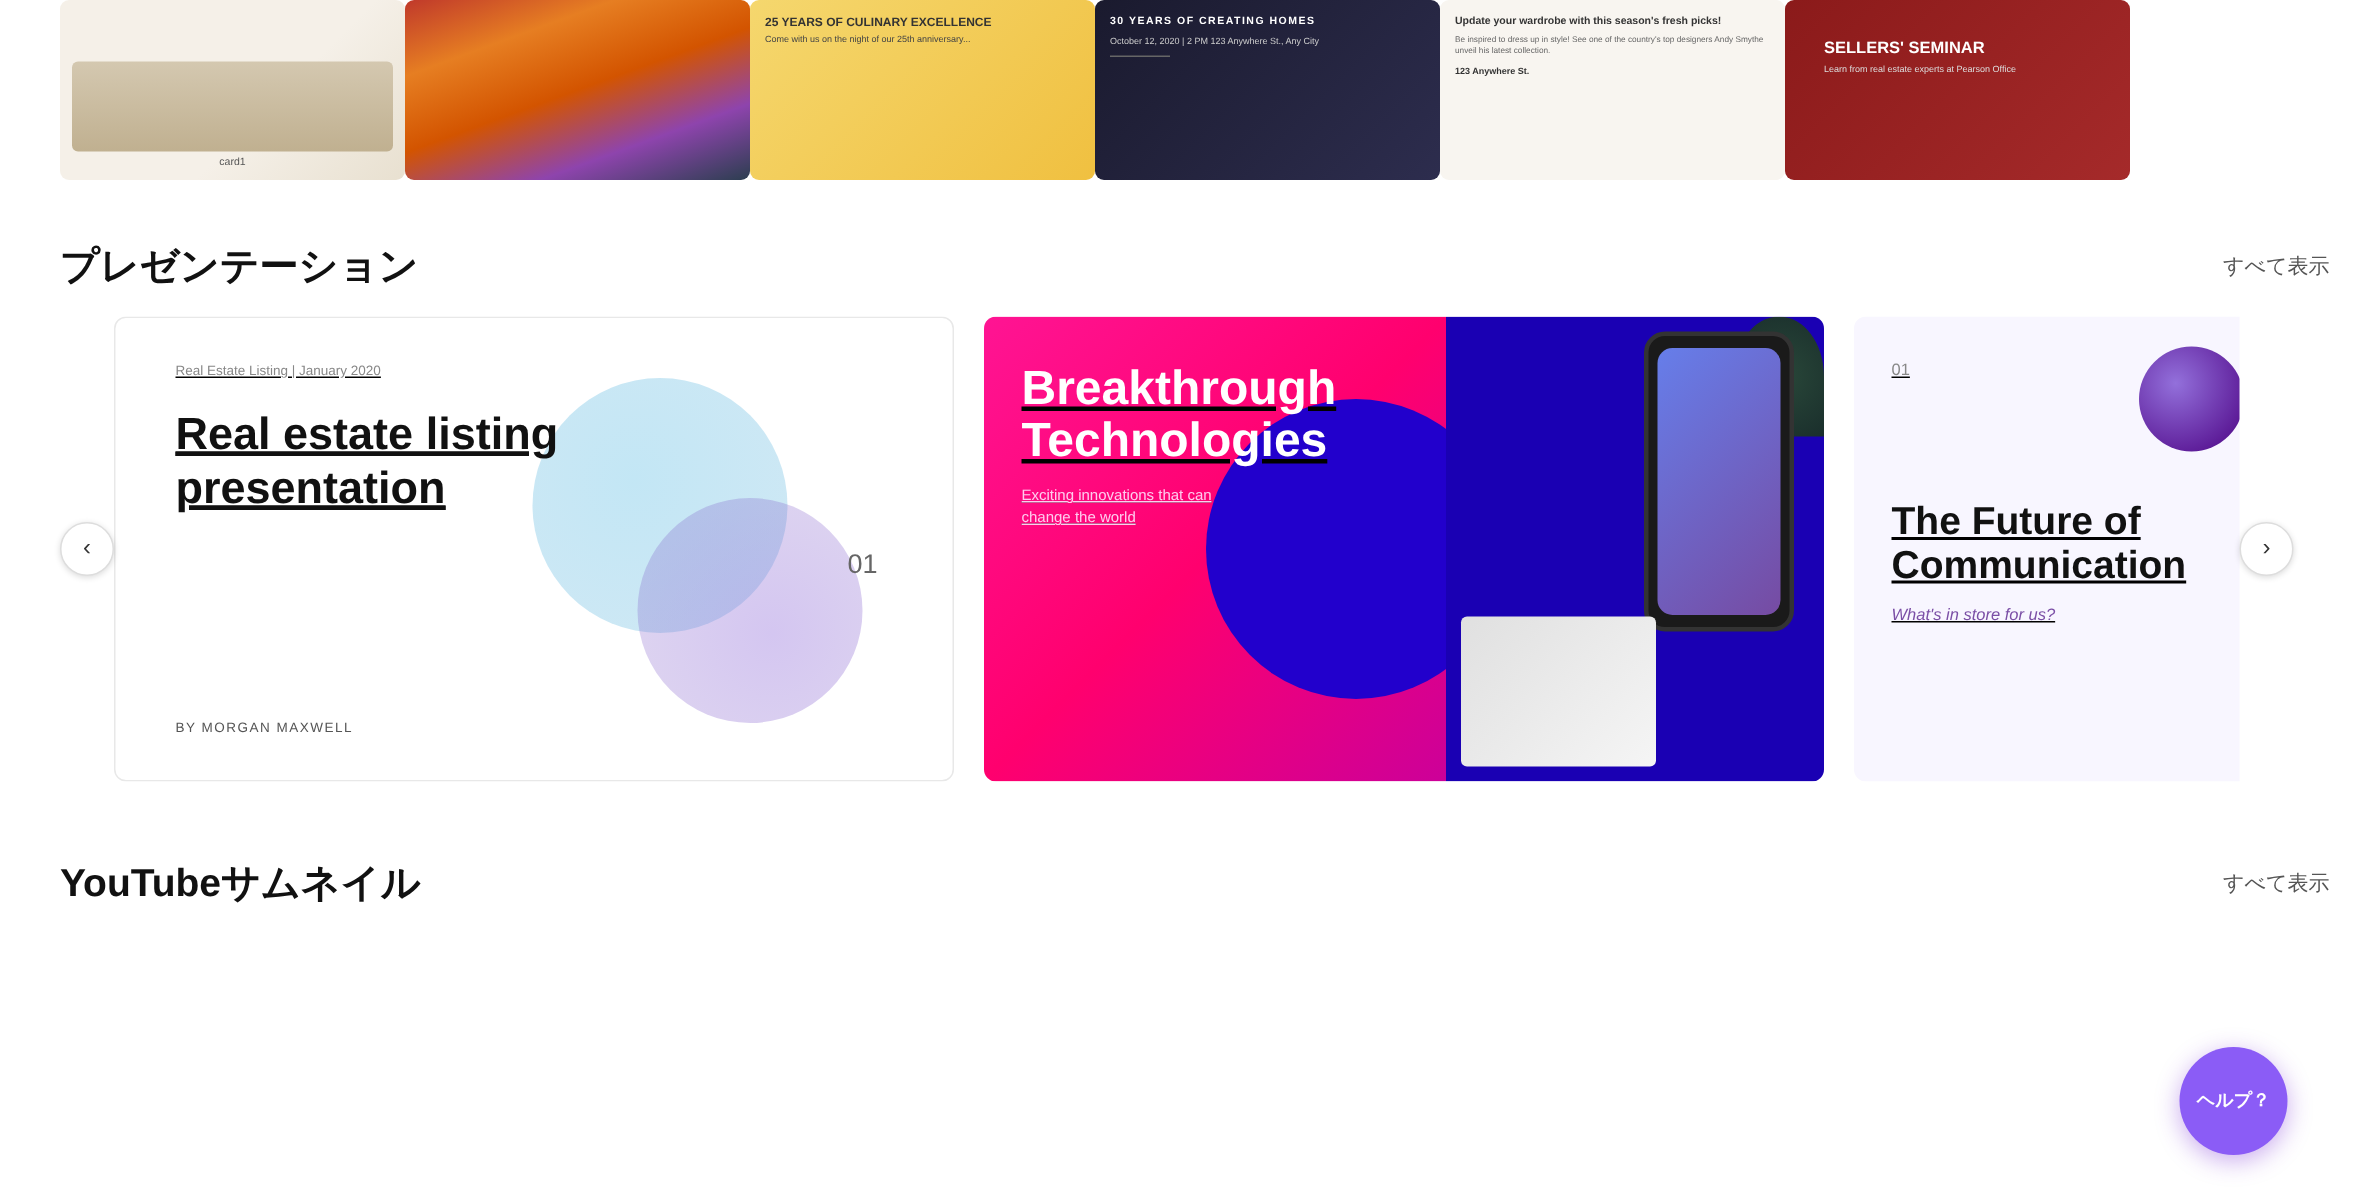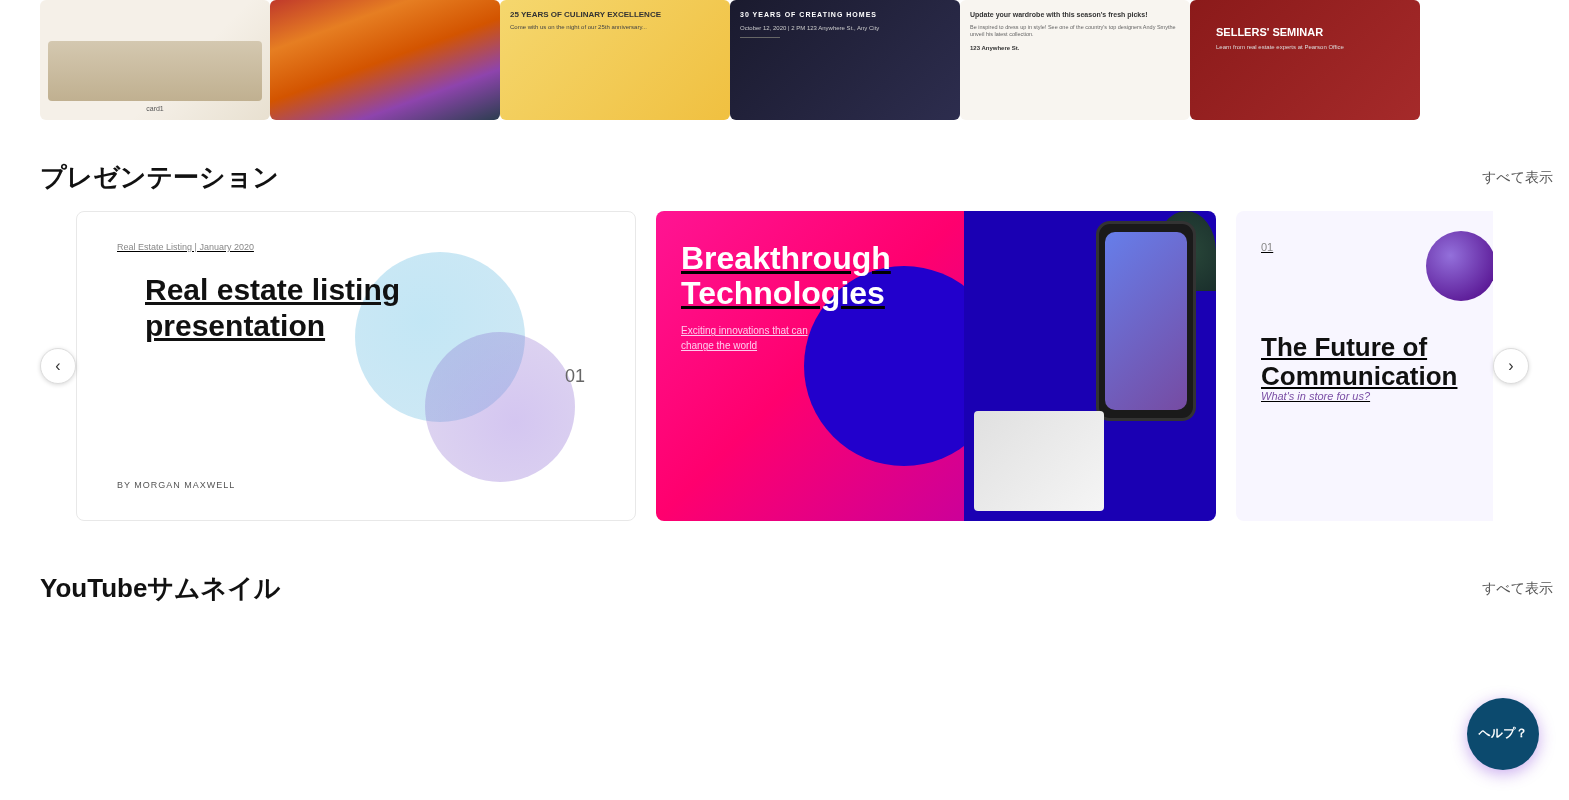--- a/index.html
+++ b/index.html
@@ -184,21 +184,20 @@
     }
     .pres1-main-title {
       font-size: 30px;
       font-weight: 700;
       color: #111;
       text-decoration: underline;
       line-height: 1.2;
       max-width: 300px;
       position: relative;
       z-index: 2;
-      margin-left: 28px;
     }
     .pres1-author {
       position: absolute;
       bottom: 30px;
       left: 40px;
       font-size: 9px;
       color: #555;
       letter-spacing: 1px;
     }
 
@@ -316,20 +315,21 @@
     }
     .pres3-title {
       font-size: 26px;
       font-weight: 900;
       color: #111;
       line-height: 1.1;
     }
     .pres3-subtitle {
       font-size: 11px;
       color: #7B4FA6;
+      margin-top: 14px;
       font-style: italic;
     }
 
     
     .youtube-section {
       padding: 30px 0 0 0;
     }
     .youtube-cards {
       display: flex;
       gap: 20px;
@@ -395,25 +395,25 @@
     .yt-card-3-face {
       width: 100%;
       height: 100%;
       background: radial-gradient(ellipse at 60% 30%, #d4a07a 0%, #b07040 50%, #6a4020 100%);
     }
 
     
     .help-button {
       position: fixed;
       bottom: 30px;
-      right: 30px;
+      right: 44px;
       width: 72px;
       height: 72px;
       border-radius: 50%;
-      background: #0c4a6e;
+      background: #8b5cf6;
       display: flex;
       align-items: center;
       justify-content: center;
       cursor: pointer;
       box-shadow: 0 4px 16px rgba(123,47,212,0.4);
       z-index: 999;
     }
     .help-button-text {
       font-size: 12px;
       color: #fff;

